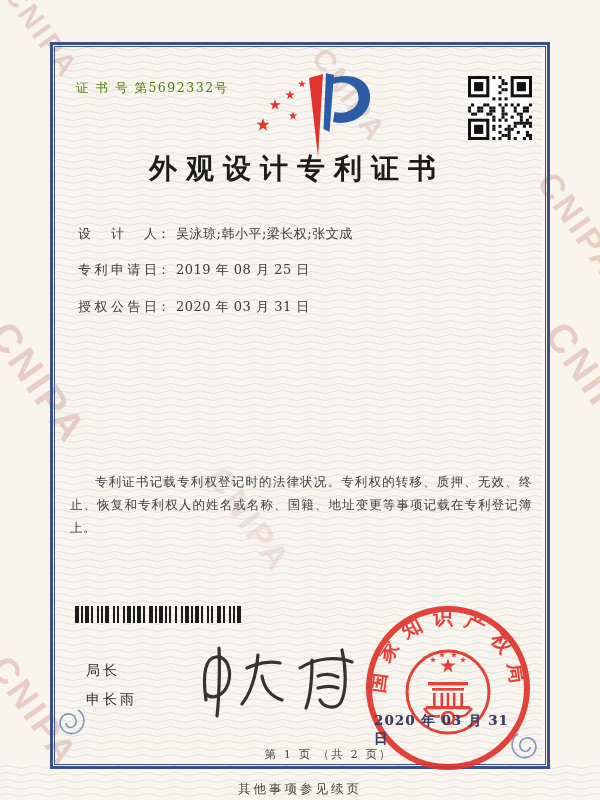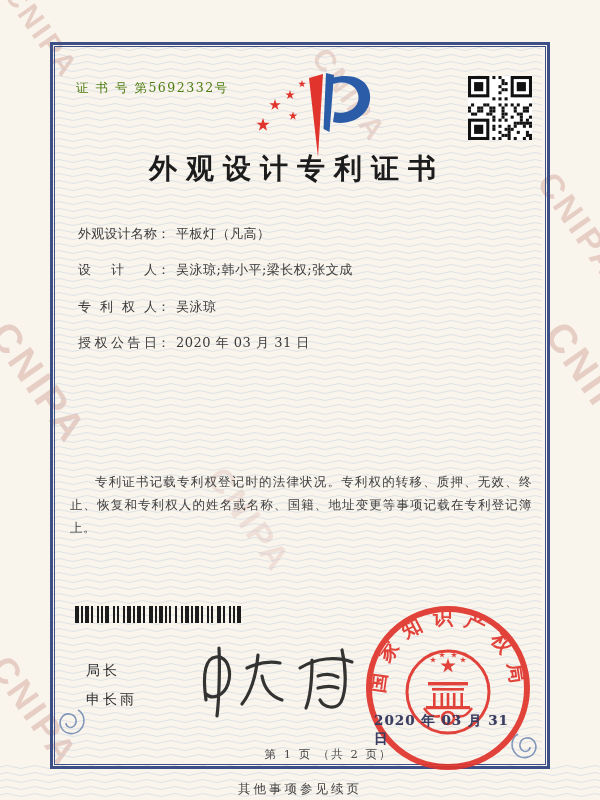--- a/index.html
+++ b/index.html
@@ -218,27 +218,24 @@
     <rect x="13" y="20" width="1" height="1" fill="#111111"></rect>
     <rect x="15" y="20" width="1" height="1" fill="#111111"></rect>
     <rect x="18" y="20" width="1" height="1" fill="#111111"></rect>
     <rect x="20" y="20" width="1" height="1" fill="#111111"></rect>
   </svg>
 
 <div class="title">外观设计专利证书</div>
 
 <div class="rows">
   <div class="frow">
-    <span class="flabel">外观设计名称</span><span class="fcolon">：</span><span class="fvalue">平板灯（凡高）</span>
-  </div>
-  <div class="frow">
     <span class="flabel">设计人</span><span class="fcolon">：</span><span class="fvalue">吴泳琼;韩小平;梁长权;张文成</span>
   </div>
   <div class="frow">
-    <span class="flabel">专利权人</span><span class="fcolon">：</span><span class="fvalue">吴泳琼</span>
+    <span class="flabel">专利申请日</span><span class="fcolon">：</span><span class="fvalue">2019 年 08 月 25 日</span>
   </div>
   <div class="frow">
     <span class="flabel">授权公告日</span><span class="fcolon">：</span><span class="fvalue">2020 年 03 月 31 日</span>
   </div>
 </div>
 
 <div class="bodytext">
   <p>专利证书记载专利权登记时的法律状况。专利权的转移、质押、无效、终止、恢复和专利权人的姓名或名称、国籍、地址变更等事项记载在专利登记簿上。</p>
 </div>
 

